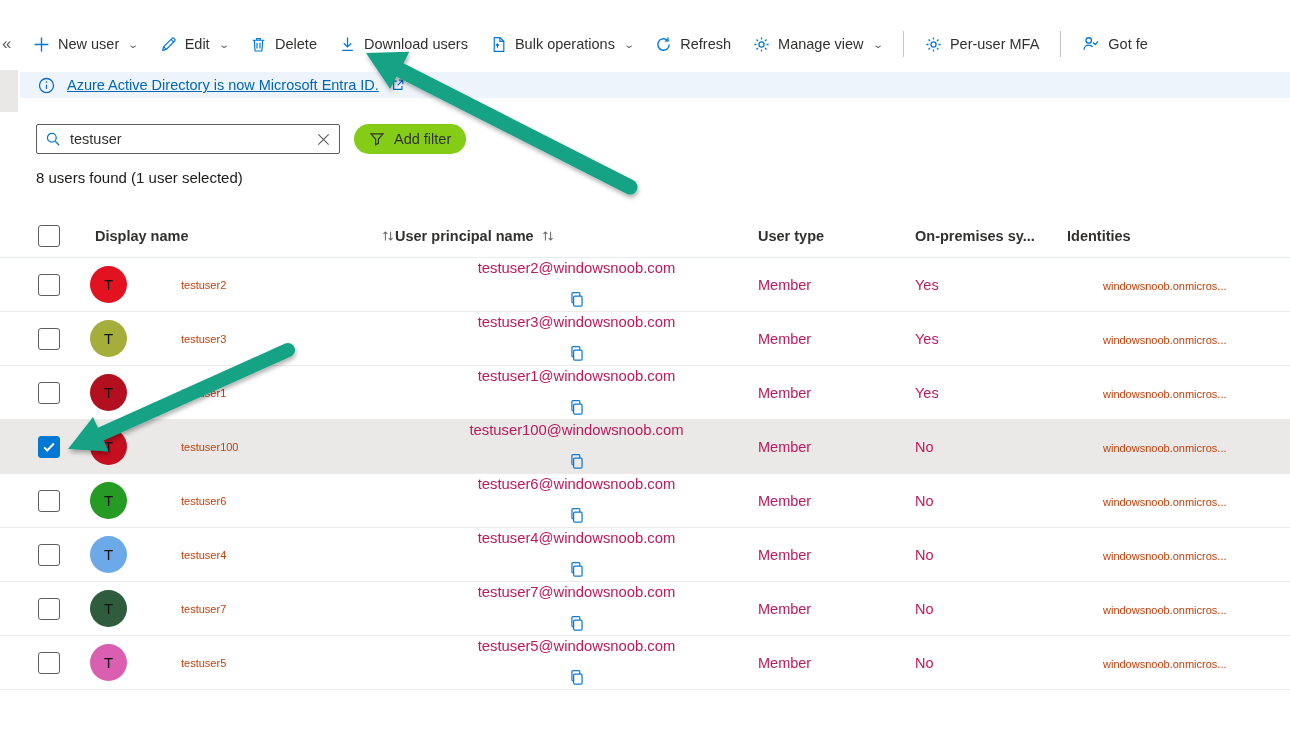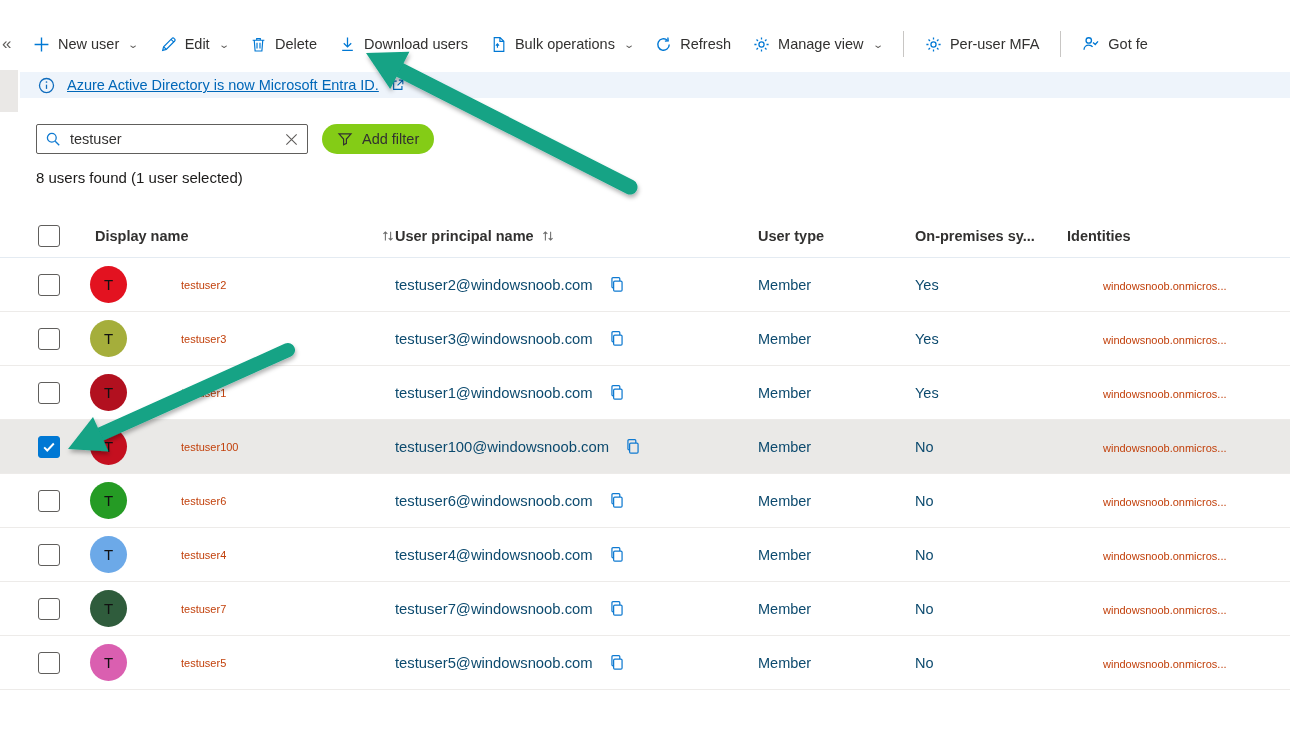--- a/index.html
+++ b/index.html
@@ -19,21 +19,21 @@
   .tb-divider { width:1px; height:26px; background:#c8c6c4; margin:0 10px; }
 
   
   .banner { position:absolute; top:72px; left:20px; right:0; height:26px; background:#eef4fb;
             display:flex; align-items:center; padding-left:18px; gap:12px; }
   .banner a { color:#0067b8; font-size:14.5px; text-decoration:underline; }
   .left-strip { position:absolute; top:70px; left:0; width:18px; height:42px; background:#eae8e6; }
 
   
   .searchrow { position:absolute; top:124px; left:36px; display:flex; align-items:center; gap:14px; }
-  .searchbox { width:272px; height:30px; border:1px solid #605e5c; background:#fff; border-radius:2px;
+  .searchbox { width:304px; height:30px; border:1px solid #605e5c; background:#fff; border-radius:2px;
                display:flex; align-items:center; padding:0 8px; gap:9px; }
   .searchbox input { border:none; outline:none; flex:1; font-size:14.5px; color:#323130;
                      font-family:inherit; background:transparent; }
   .pill { height:30px; background:#84cc16; border-radius:15px; display:flex; align-items:center;
           gap:9px; padding:0 15px; font-size:14.5px; color:#323130; cursor:pointer; }
 
   .summary { position:absolute; top:169px; left:36px; font-size:15px; color:#1b1a19; }
 
   
   .table { position:absolute; top:215px; left:0; right:0; }
@@ -45,23 +45,23 @@
   .trow.selected { background:#eae9e7; }
   .checkbox { width:22px; height:22px; border:1.5px solid #605e5c; border-radius:3px; background:#fff;
               display:flex; align-items:center; justify-content:center; cursor:pointer; }
   .checkbox svg { display:none; }
   .trow.selected .checkbox { background:#0078d4; border-color:#0078d4; }
   .trow.selected .checkbox svg { display:block; }
   .c-name { display:flex; align-items:center; gap:18px; }
   .avatar { width:37px; height:37px; border-radius:50%; display:flex; align-items:center;
             justify-content:center; color:#111; font-size:15px; flex:none; }
   a.bluelink { color:#c2410c; text-decoration:none; font-size:11px; cursor:pointer;margin-left:36px; }
-  .c-upn { display:flex; align-items:center; gap:15px; font-size:14.8px; color:#0c4a6e; }
+  .c-upn { display:flex; align-items:center; gap:15px; font-size:14.8px; color:#be185d;flex-direction:column; }
   .copy { color:#0f7ad1; cursor:pointer; display:flex; }
-  .cell-text { font-size:14.5px; color:#0c4a6e; }
+  .cell-text { font-size:14.5px; color:#be185d; }
 
   
   .overlay { position:absolute; inset:0; pointer-events:none; z-index:40; }
 </style>
 </head>
 <body>
 
 <div class="page">
 
   <div class="toolbar">

